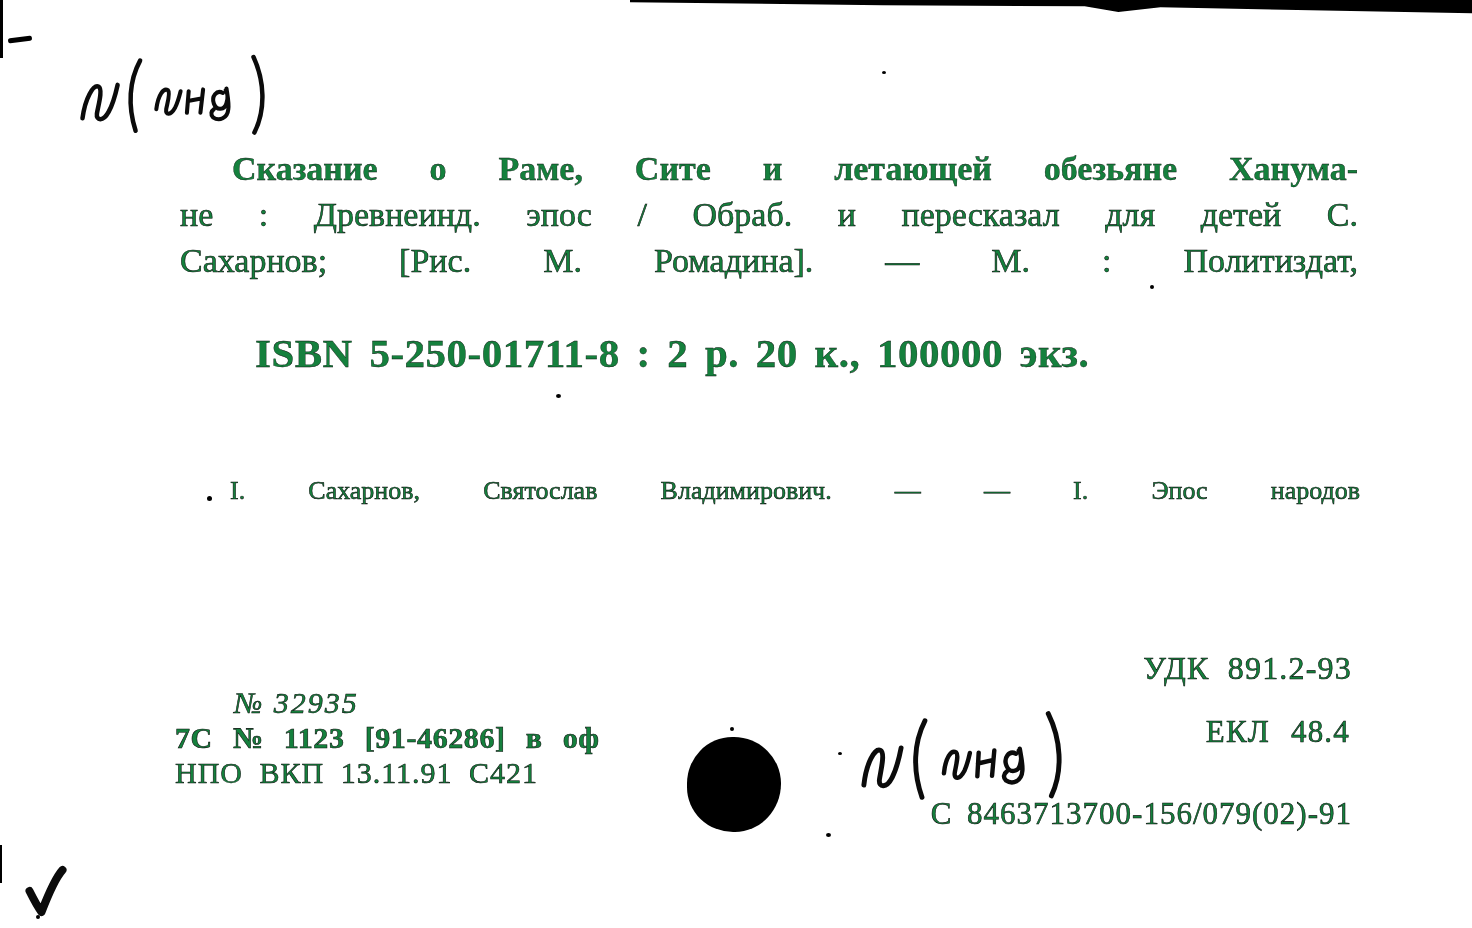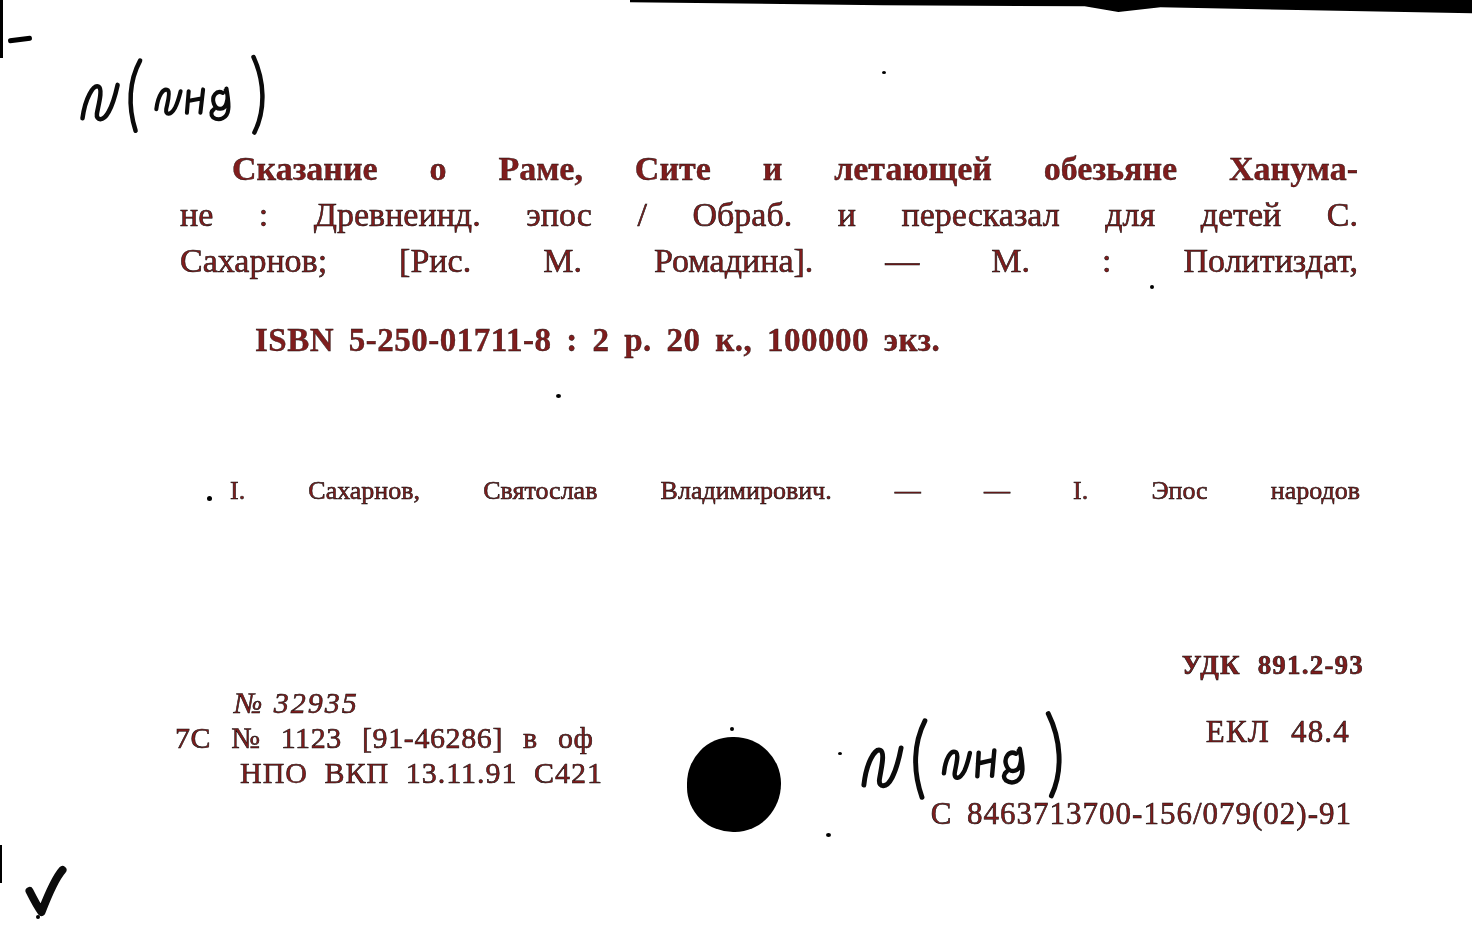--- a/index.html
+++ b/index.html
@@ -1,45 +1,45 @@
 <!DOCTYPE html>
 <html><head>
 <meta charset="utf-8">
 <style>
   html,body{margin:0;padding:0;background:#888;}
   .card{
     position:relative;width:1472px;height:928px;margin:0 auto;
     background:#ffffff;overflow:hidden;
     font-family:"Liberation Serif","DejaVu Serif",serif;
-    color:#7f1d1d;
+    color:#15803d;
   }
   .abs{position:absolute;}
   .ink{-webkit-text-stroke:0.55px #0d0d0d;}
   .ink-b{font-weight:700;-webkit-text-stroke:0.35px #0d0d0d;}
 
   
   .descr{left:180px;top:146px;width:1178px;font-size:34px;line-height:46px;}
   .descr .jline{text-align:justify;text-align-last:justify;white-space:normal;}
   .descr .l1{padding-left:52px;}
   .descr .l4{word-spacing:12px;letter-spacing:0.8px;}
-  .isbn{left:255px;top:319px;font-size:33px;line-height:42px;word-spacing:6px;letter-spacing:0.5px;}
+  .isbn{left:255px;top:332px;font-size:41px;line-height:42px;word-spacing:6px;letter-spacing:0.5px;}
 
   
   .tracings{left:180px;top:472px;width:1180px;font-size:26px;line-height:38px;}
   .tracings .t1{padding-left:50px;text-align:justify;text-align-last:justify;}
   .tracings .t2{letter-spacing:0.5px;}
 
   
   .stamps{left:175px;top:685px;font-size:30px;line-height:35px;}
   .stamps .s1{margin-left:59px;letter-spacing:2px;font-style:italic;}
-  .stamps .s2{word-spacing:12px;letter-spacing:0.6px;}
-  .stamps .s3{margin-left:65px;word-spacing:8px;letter-spacing:1px;}
+  .stamps .s2{word-spacing:12px;letter-spacing:0.6px;font-weight:bold;}
+  .stamps .s3{word-spacing:8px;letter-spacing:1px;}
 
   
-  .udc{right:108px;top:650px;font-size:27px;word-spacing:9px;letter-spacing:1.2px;font-weight:bold;}
+  .udc{right:120px;top:650px;font-size:32px;word-spacing:9px;letter-spacing:1.2px;}
   .ekl{right:122px;top:714px;font-size:31px;word-spacing:12px;letter-spacing:1.2px;}
   .ccode{right:120px;top:796px;font-size:31px;word-spacing:6px;letter-spacing:1px;}
 
   
   .hole{left:687px;top:737px;width:94px;height:95px;background:#000;
         border-radius:49% 51% 50% 50%/50% 50% 52% 48%;}
 
   
   .top-band{left:630px;top:0;width:842px;height:14px;background:#000;
     clip-path:polygon(0 0,100% 0,100% 95%,63% 52%,58% 85%,54% 45%,30% 38%,0 16%);}

